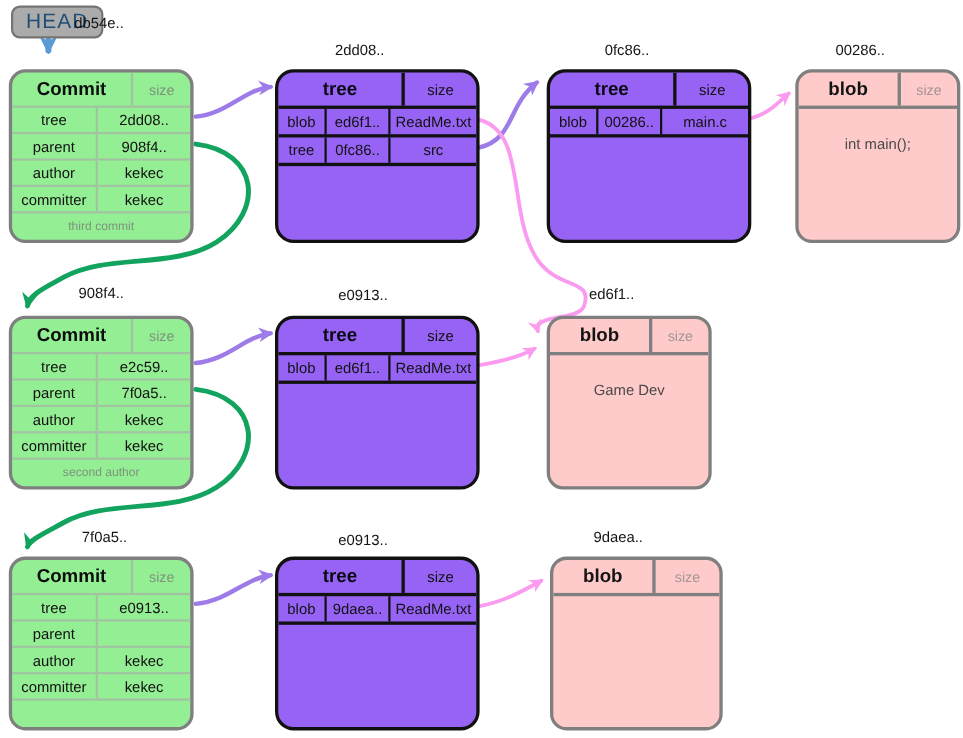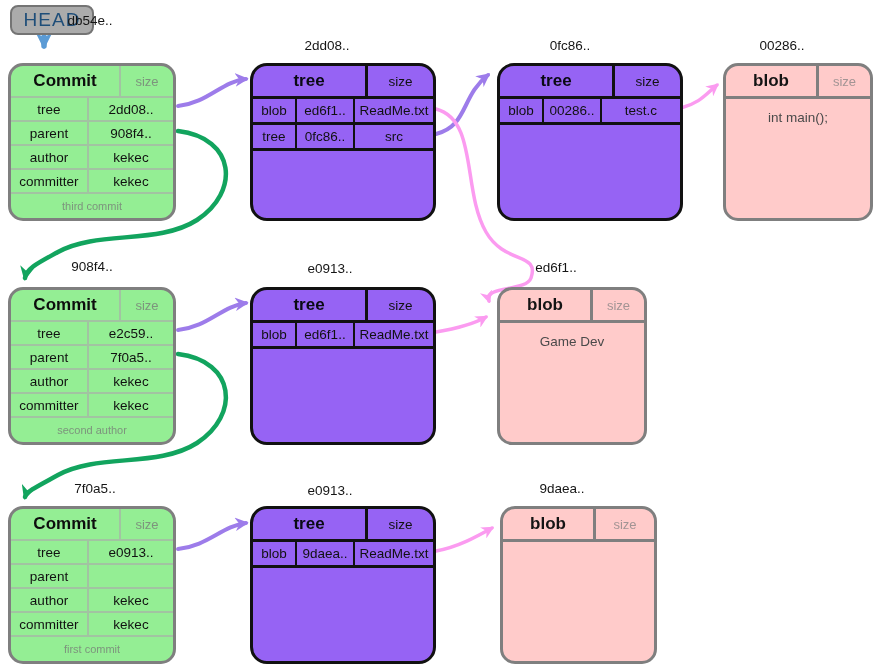--- a/index.html
+++ b/index.html
@@ -54,21 +54,21 @@
   .blob-box{
     position:absolute;width:150px;height:158px;box-sizing:border-box;
     background:#ffcbca;border:3px solid #7f7f7f;border-radius:15px;
     display:flex;flex-direction:column;overflow:hidden;
   }
   .b-head{display:flex;height:30px;border-bottom:3px solid #7f7f7f;flex:0 0 auto;}
   .b-title{flex:0 0 90px;display:flex;align-items:center;justify-content:center;
     font-weight:bold;font-size:17px;border-right:3px solid #7f7f7f;color:#141414;}
   .b-size{flex:1;display:flex;align-items:center;justify-content:center;
     font-size:13px;color:#a29494;}
-  .b-content{padding-top:11px;text-align:center;font-size:13.5px;color:#4a4a4a;}
+  .b-content{padding-top:24px;text-align:center;font-size:13.5px;color:#4a4a4a;}
   
   .arrows{position:absolute;left:0;top:0;pointer-events:none;}
   .arrow{fill:none;stroke-linecap:round;}
   .a-blue{stroke:#5b9bd5;stroke-width:5.5;}
   .a-purple{stroke:#9d7cea;stroke-width:4;}
   .a-green{stroke:#12a45e;stroke-width:4.5;}
   .a-pink{stroke:#fb9bf0;stroke-width:3.5;}
 </style>
 </head>
 <body>
@@ -182,21 +182,20 @@
     <div class="c-val"></div>
   </div>
   <div class="c-row">
     <div class="c-key">author</div>
     <div class="c-val">kekec</div>
   </div>
   <div class="c-row">
     <div class="c-key">committer</div>
     <div class="c-val">kekec</div>
   </div>
-  <div class="c-foot">first commit</div>
 </div>
 
 <div class="tree-box" style="left:250px;top:63px">
   <div class="t-head">
     <div class="t-title">tree</div>
     <div class="t-size">size</div>
   </div>
   <div class="t-row">
     <div class="t-type">blob</div>
     <div class="t-hash">ed6f1..</div>
@@ -210,21 +209,21 @@
 </div>
 
 <div class="tree-box" style="left:497px;top:63px">
   <div class="t-head">
     <div class="t-title">tree</div>
     <div class="t-size">size</div>
   </div>
   <div class="t-row">
     <div class="t-type">blob</div>
     <div class="t-hash">00286..</div>
-    <div class="t-name">test.c</div>
+    <div class="t-name">main.c</div>
   </div>
 </div>
 
 <div class="tree-box" style="left:250px;top:287px">
   <div class="t-head">
     <div class="t-title">tree</div>
     <div class="t-size">size</div>
   </div>
   <div class="t-row">
     <div class="t-type">blob</div>

